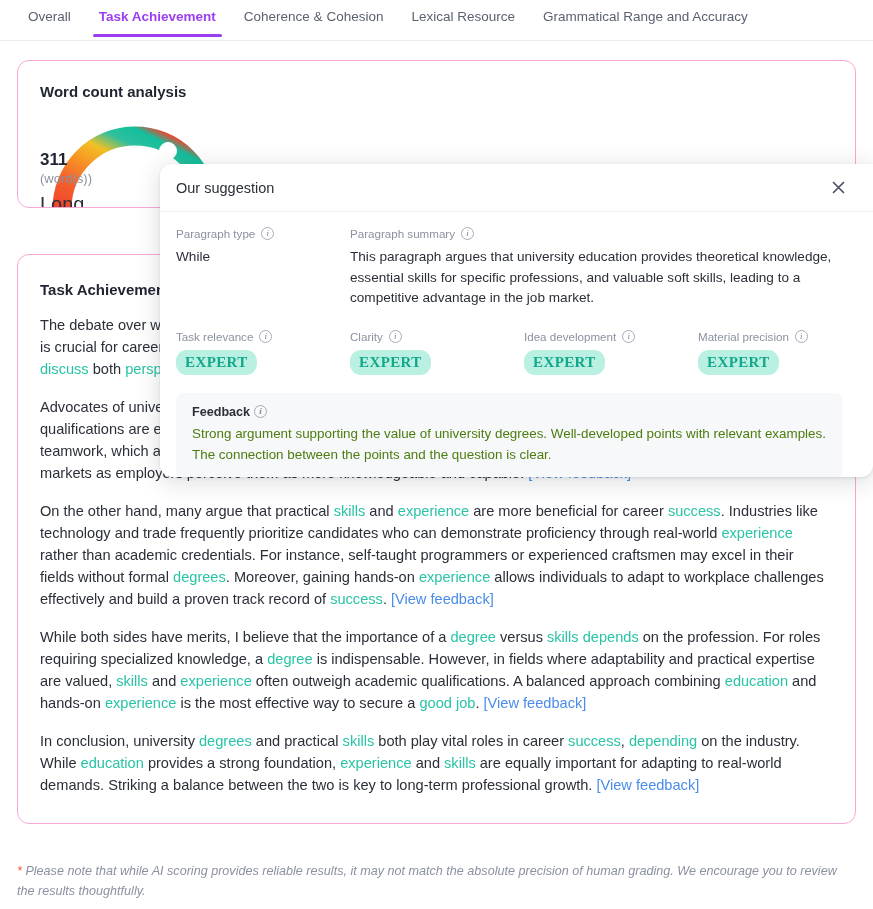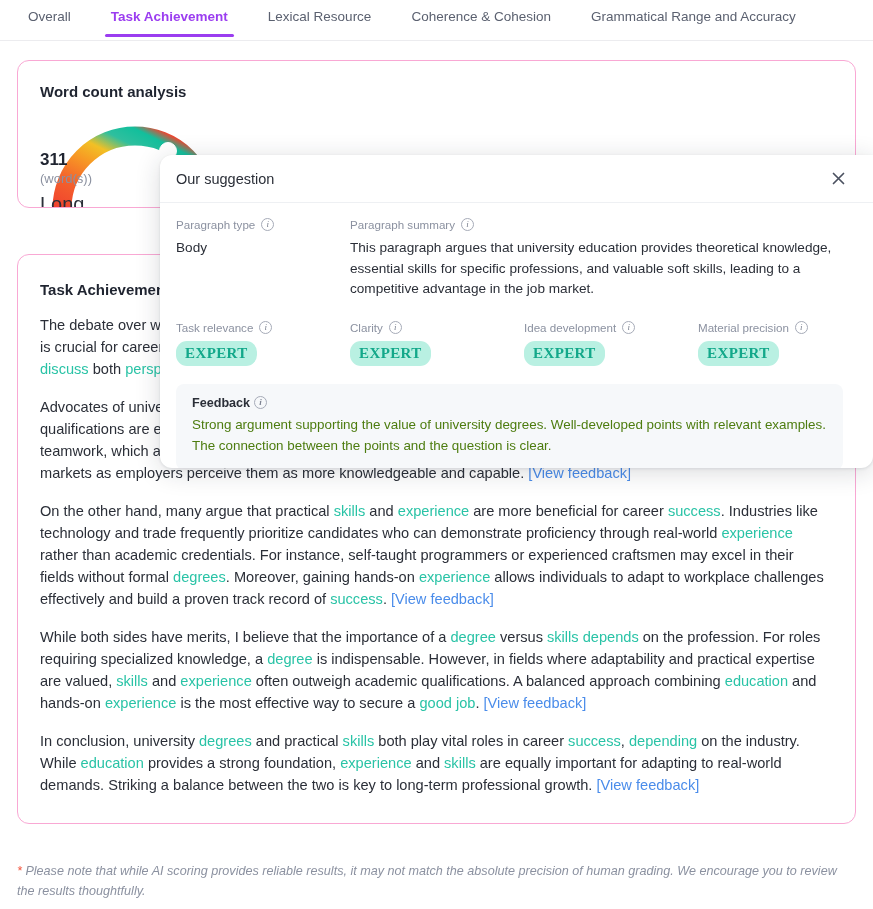--- a/index.html
+++ b/index.html
@@ -13,21 +13,21 @@
     position: relative;
   }
 
   
   .tabbar {
     height: 41px;
     border-bottom: 1px solid #ececef;
     display: flex;
     align-items: flex-start;
     padding: 0 14px;
-    gap: 12px;
+    gap: 0;
   }
   .tab {
     position: relative;
     font-size: 13.5px;
     color: #5b6170;
     padding: 10px 14px 12px 14px;
     cursor: pointer;
     white-space: nowrap;
     line-height: 1;
   }
@@ -71,21 +71,21 @@
     line-height: 22px;
     color: #2b2f38;
     margin: 0 0 16px 0;
   }
   .hl { color:#29c3a6; }
   .vf { color:#4a8cea; cursor:pointer; }
 
   
   #suggestion-panel {
     position:absolute;
-    left:160px; top:155px;
+    left:160px; top:164px;
     width: 713px; height: 313px;
     background:#fff;
     border-radius: 12px 0 12px 12px;
     box-shadow: 0 4px 26px rgba(22,28,45,0.16), 0 1px 3px rgba(22,28,45,0.10);
     z-index: 30;
     overflow: hidden;
   }
   .panel-head {
     height: 48px;
     display:flex; align-items:center; justify-content:space-between;
@@ -143,22 +143,22 @@
     font-size: 12.6px; line-height: 20px; color:#8b91a0;font-style:italic;
   }
   .asterisk { color:#f2563f; }
 </style>
 </head>
 <body>
 
 <div class="tabbar">
     <div class="tab">Overall</div>
     <div class="tab active">Task Achievement</div>
+    <div class="tab">Coherence &amp; Cohesion</div>
     <div class="tab">Lexical Resource</div>
-    <div class="tab">Coherence &amp; Cohesion</div>
     <div class="tab">Grammatical Range and Accuracy</div>
   </div>
 
 <div class="card" id="wordcount-card">
   <div class="card-title">Word count analysis</div>
   <div class="gauge-wrap">
     <svg class="gauge-svg" width="200" height="110" viewBox="0 0 200 110">
       <defs>
         <linearGradient id="gaugeGrad" x1="0" y1="1" x2="1" y2="0" gradientUnits="objectBoundingBox">
           <stop offset="0.00" stop-color="#f0442e"></stop>
@@ -206,21 +206,21 @@
   </div>
 
   <div class="panel-body">
 
     <div class="row-top">
       <div class="col-type">
         <div class="field-label">
           <span>Paragraph type</span>
           <span class="info-i">i</span>
         </div>
-        <div class="field-value">Body</div>
+        <div class="field-value">While</div>
       </div>
       <div class="col-summary">
         <div class="field-label">
           <span>Paragraph summary</span>
           <span class="info-i">i</span>
         </div>
         <div class="field-value">This paragraph argues that university education provides theoretical knowledge, essential skills for specific professions, and valuable soft skills, leading to a competitive advantage in the job market.</div>
       </div>
     </div>
 

